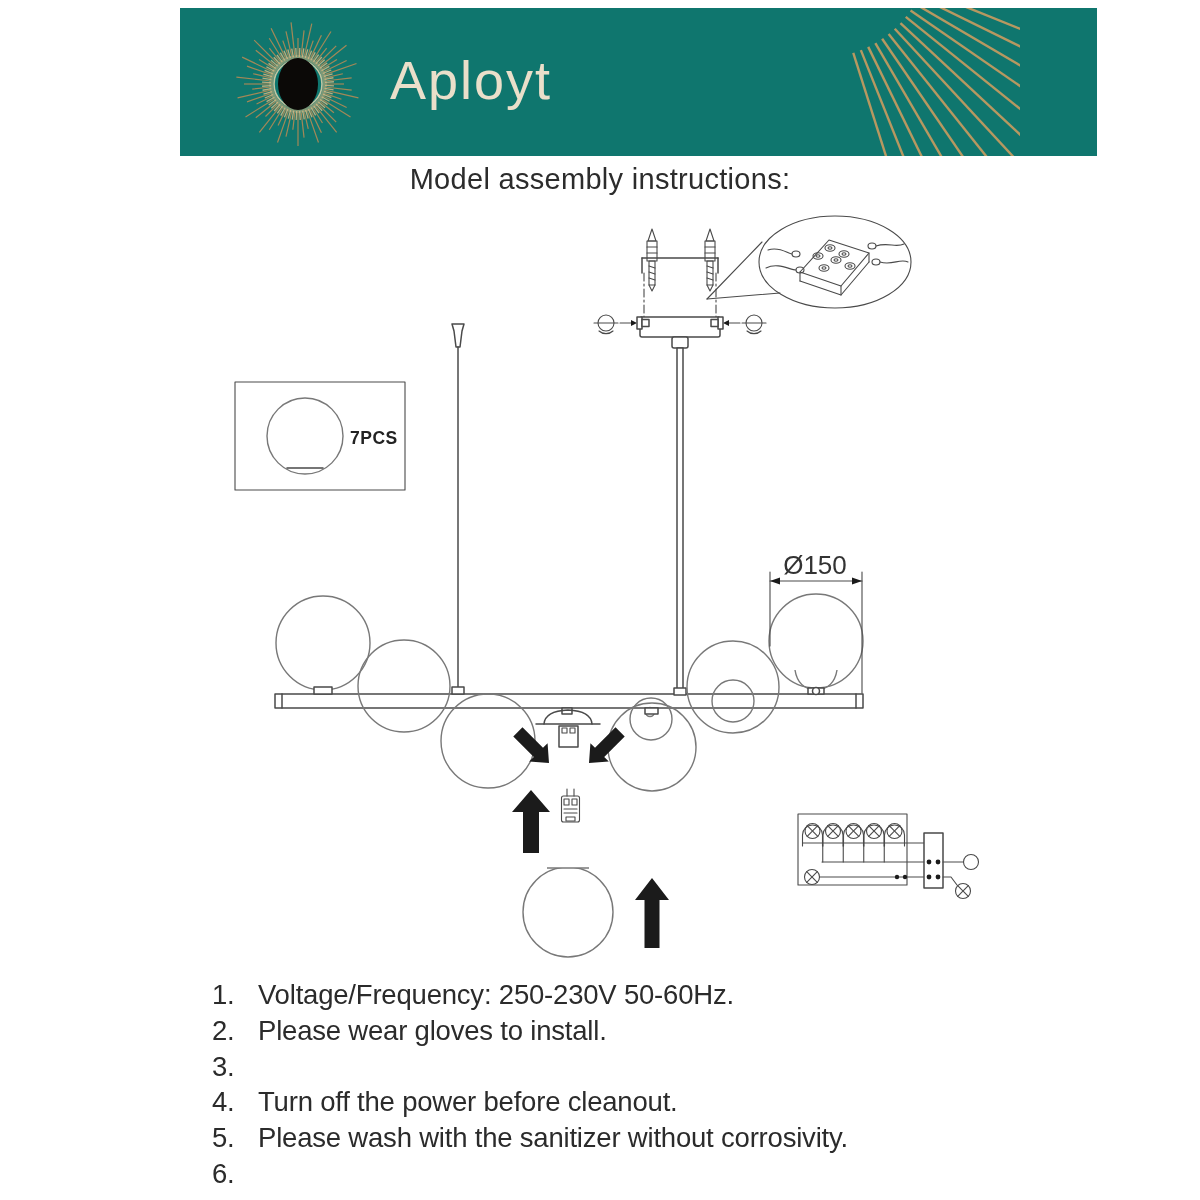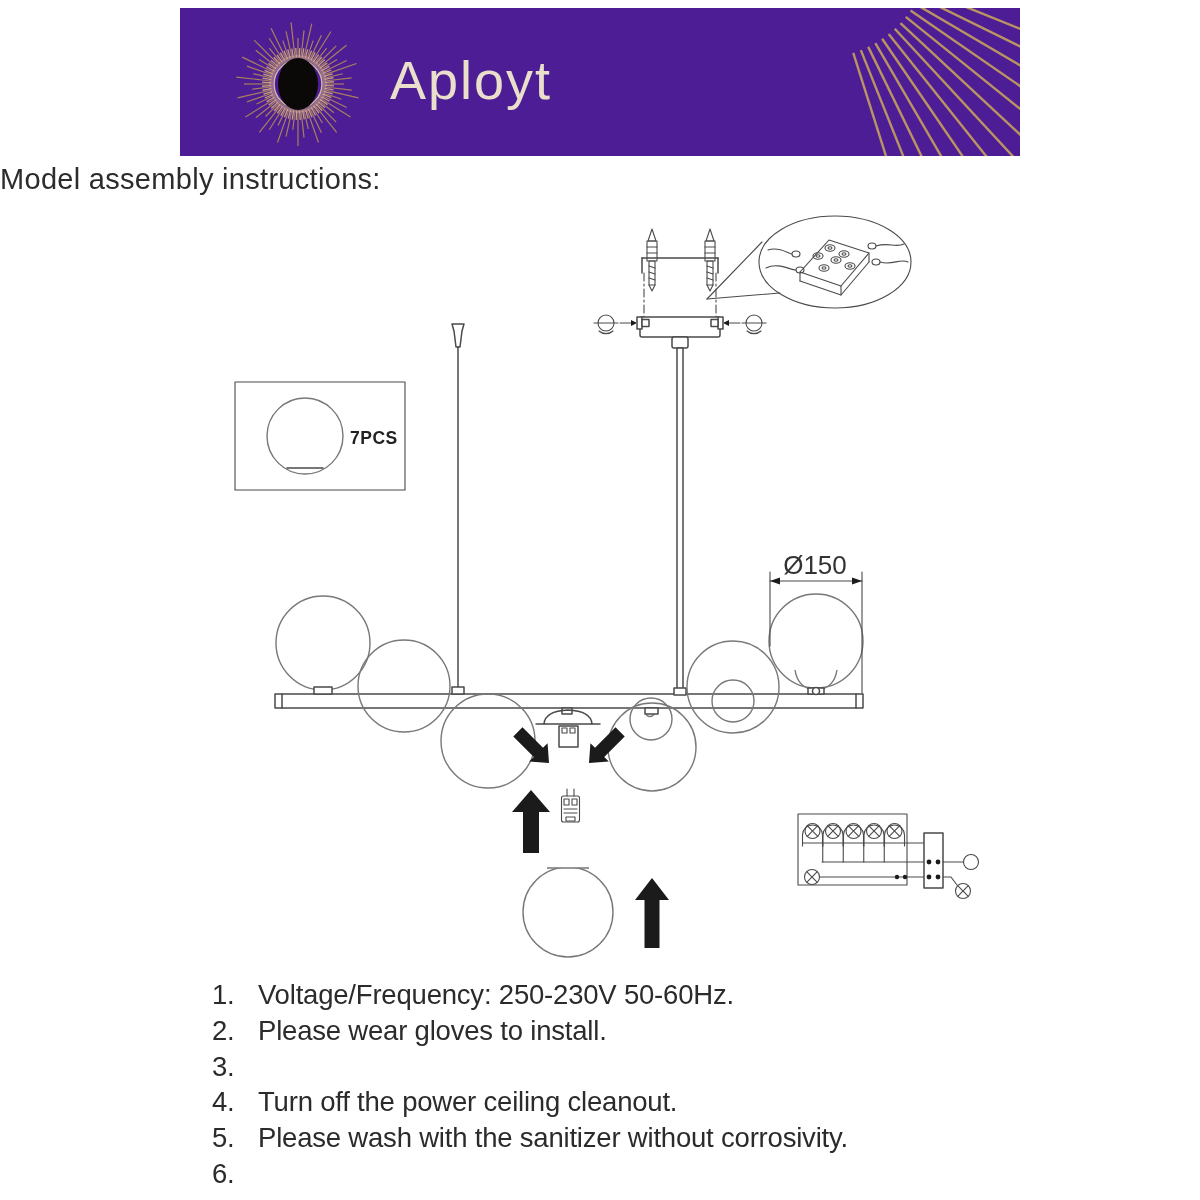--- a/index.html
+++ b/index.html
@@ -1,26 +1,26 @@
 <!DOCTYPE html>
 <html><head>
 <meta charset="utf-8">
 <style>
   html,body{margin:0;padding:0;background:#ffffff;}
   body{width:1200px;height:1200px;position:relative;overflow:hidden;
        font-family:"Liberation Sans", sans-serif;color:#2d2d2d;}
   .abs{position:absolute;}
 
   
-  .banner{left:180px;top:8px;width:840px;height:148px;background:#4c1d95;overflow:hidden;}
+  .banner{left:180px;top:8px;width:917px;height:148px;background:#0f766e;overflow:hidden;}
   .brand{position:absolute;left:210px;top:50%;transform:translateY(-54%);
          font-size:54px;font-weight:400;letter-spacing:2px;color:#eadfca;}
 
   
-  .titleblock{left:0;top:163px;width:1200px;text-align:left;line-height:32px;}
+  .titleblock{left:0;top:163px;width:1200px;text-align:center;line-height:32px;}
   .titleblock .t1,.titleblock .t2{font-size:29px;letter-spacing:.3px;color:#2c2c2c;}
 
   
   .instructions{left:212px;top:977px;width:810px;}
   .instr-row{display:flex;font-size:27.5px;line-height:35.8px;letter-spacing:-.2px;color:#2b2b2b;}
   .instr-num{flex:0 0 46px;}
 
   
   .ln{fill:none;stroke:#4a4a4a;stroke-width:1.5;stroke-linecap:round;stroke-linejoin:round;}
   .thin{stroke-width:1.1;}
@@ -420,21 +420,21 @@
   </div>
   <div class="instr-row">
     <span class="instr-num">2.</span>
     <span>Please wear gloves to install.</span>
   </div>
   <div class="instr-row">
     <span class="instr-num">3.</span>
   </div>
   <div class="instr-row">
     <span class="instr-num">4.</span>
-    <span>Turn off the power ceiling cleanout.</span>
+    <span>Turn off the power before cleanout.</span>
   </div>
   <div class="instr-row">
     <span class="instr-num">5.</span>
     <span>Please wash with the sanitizer without corrosivity.</span>
   </div>
   <div class="instr-row">
     <span class="instr-num">6.</span>
   </div>
 </div>
 

